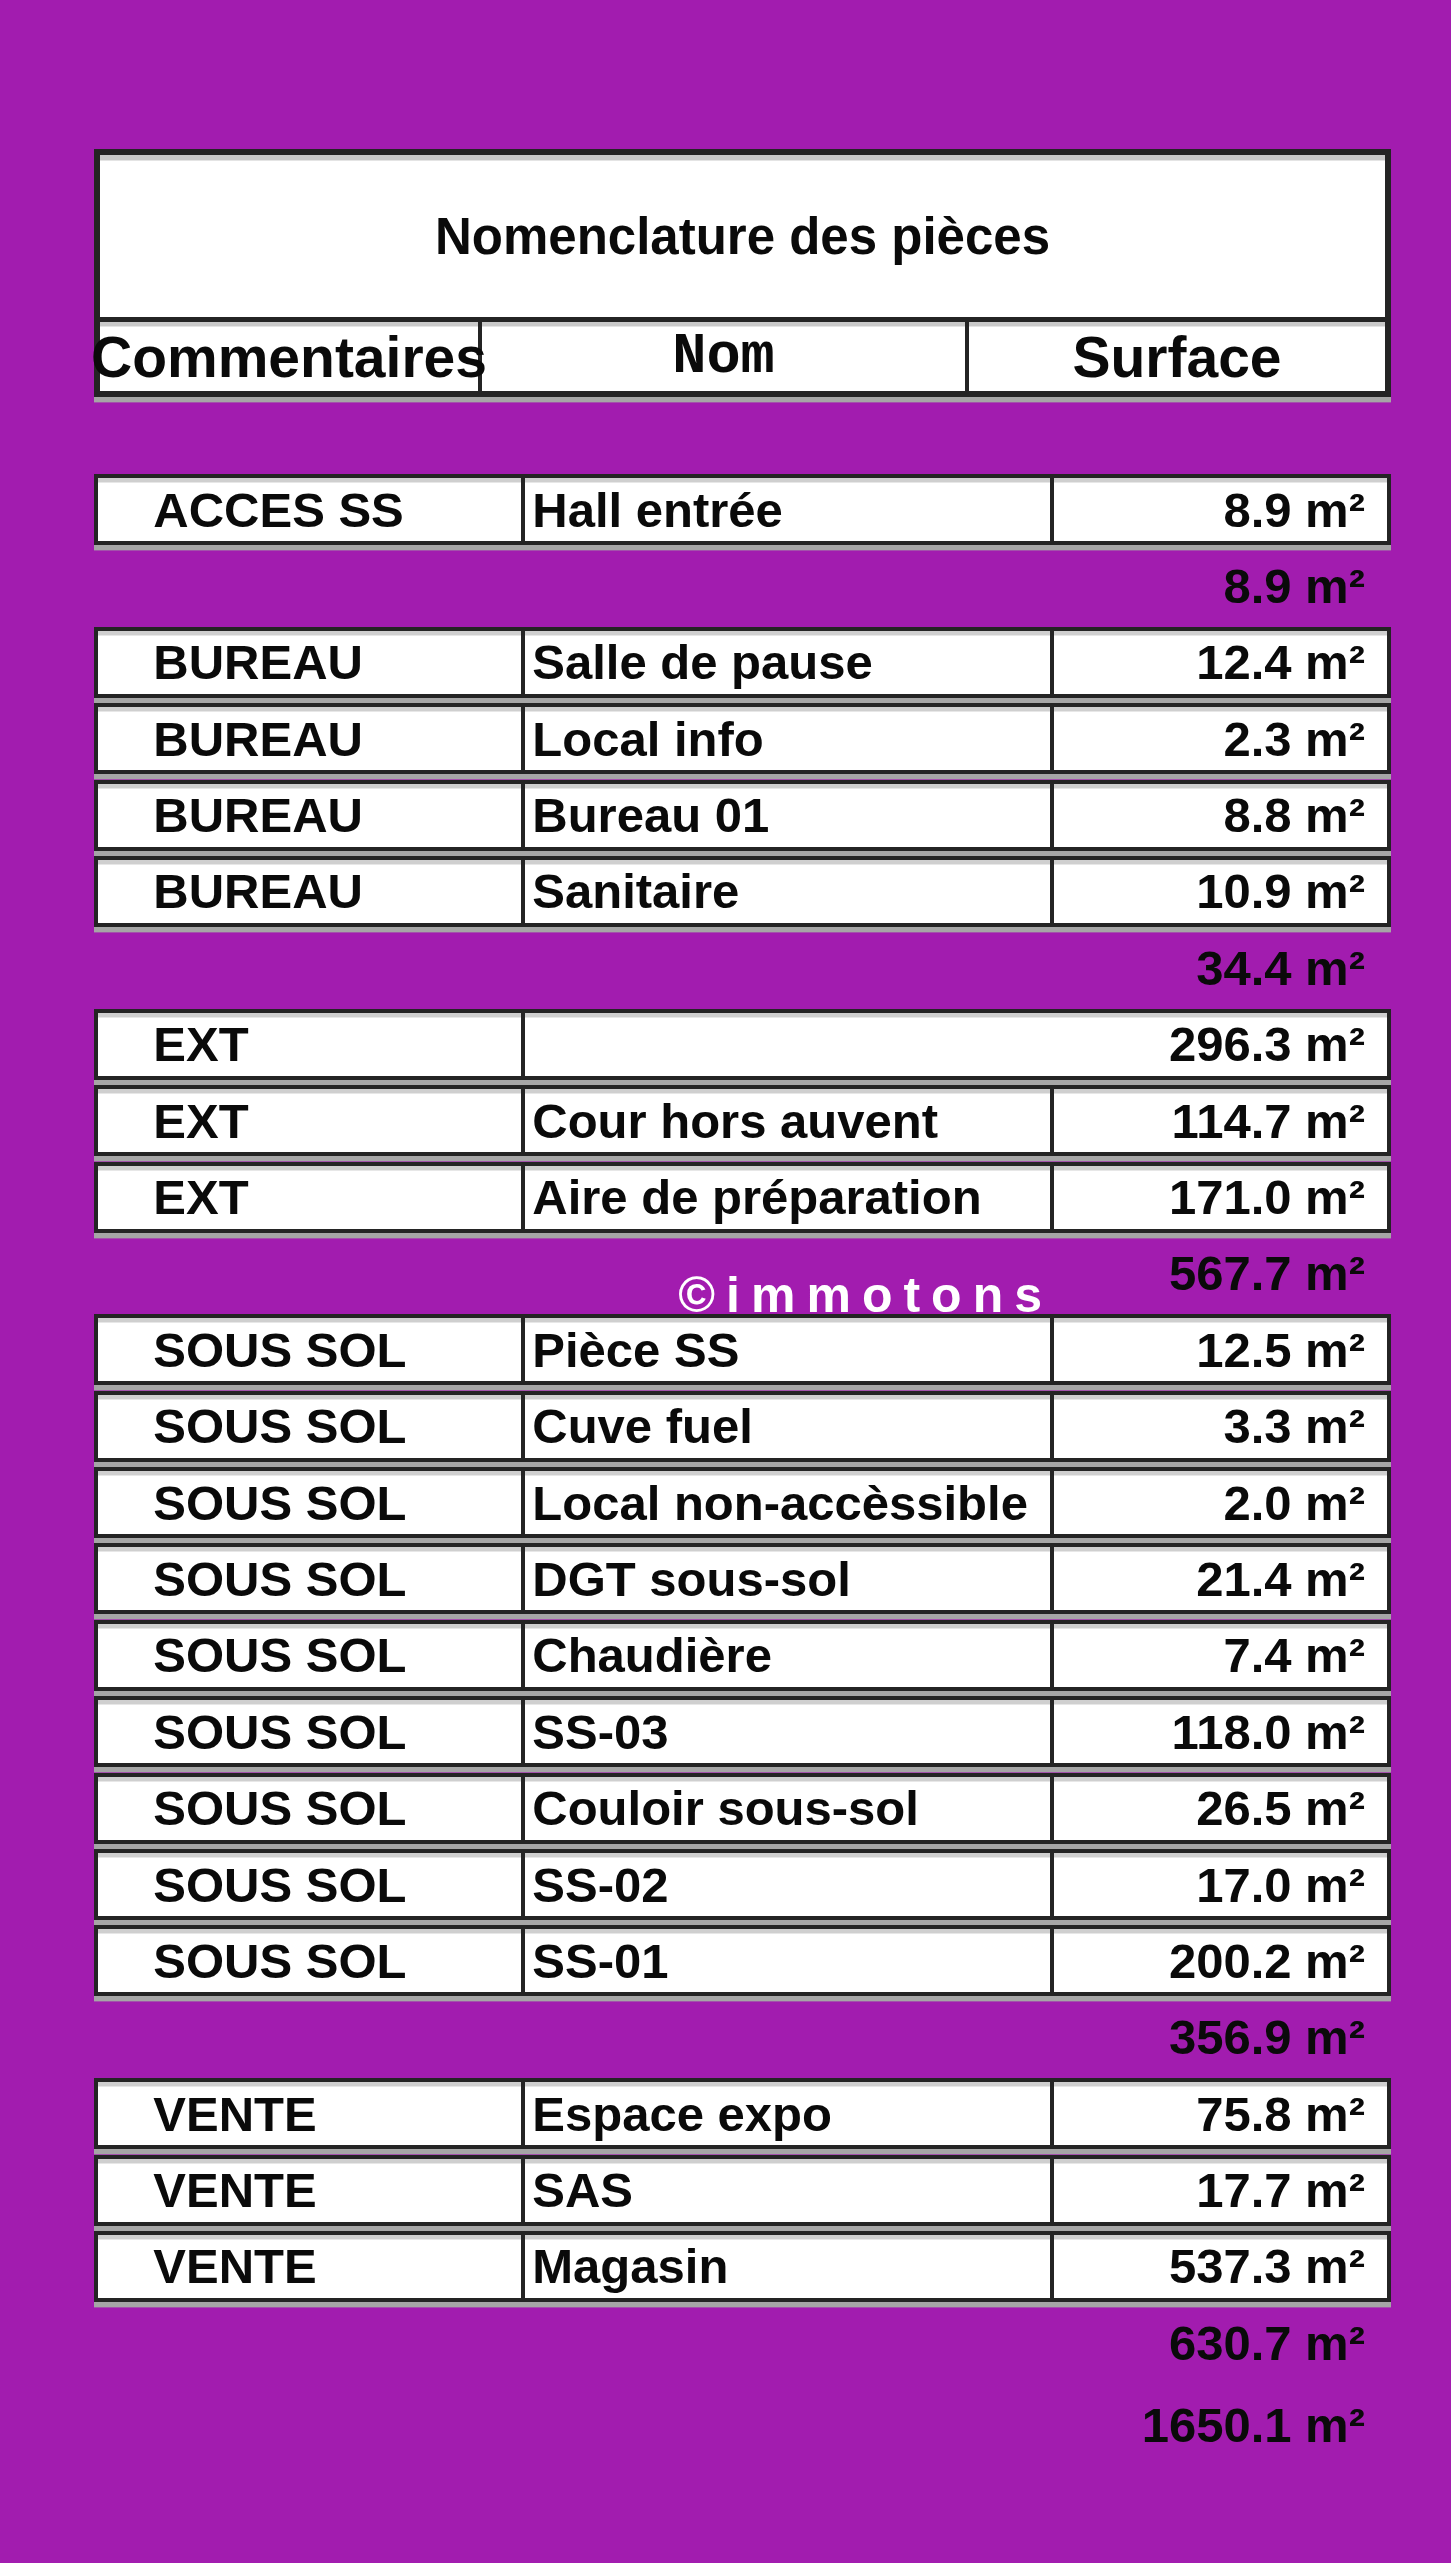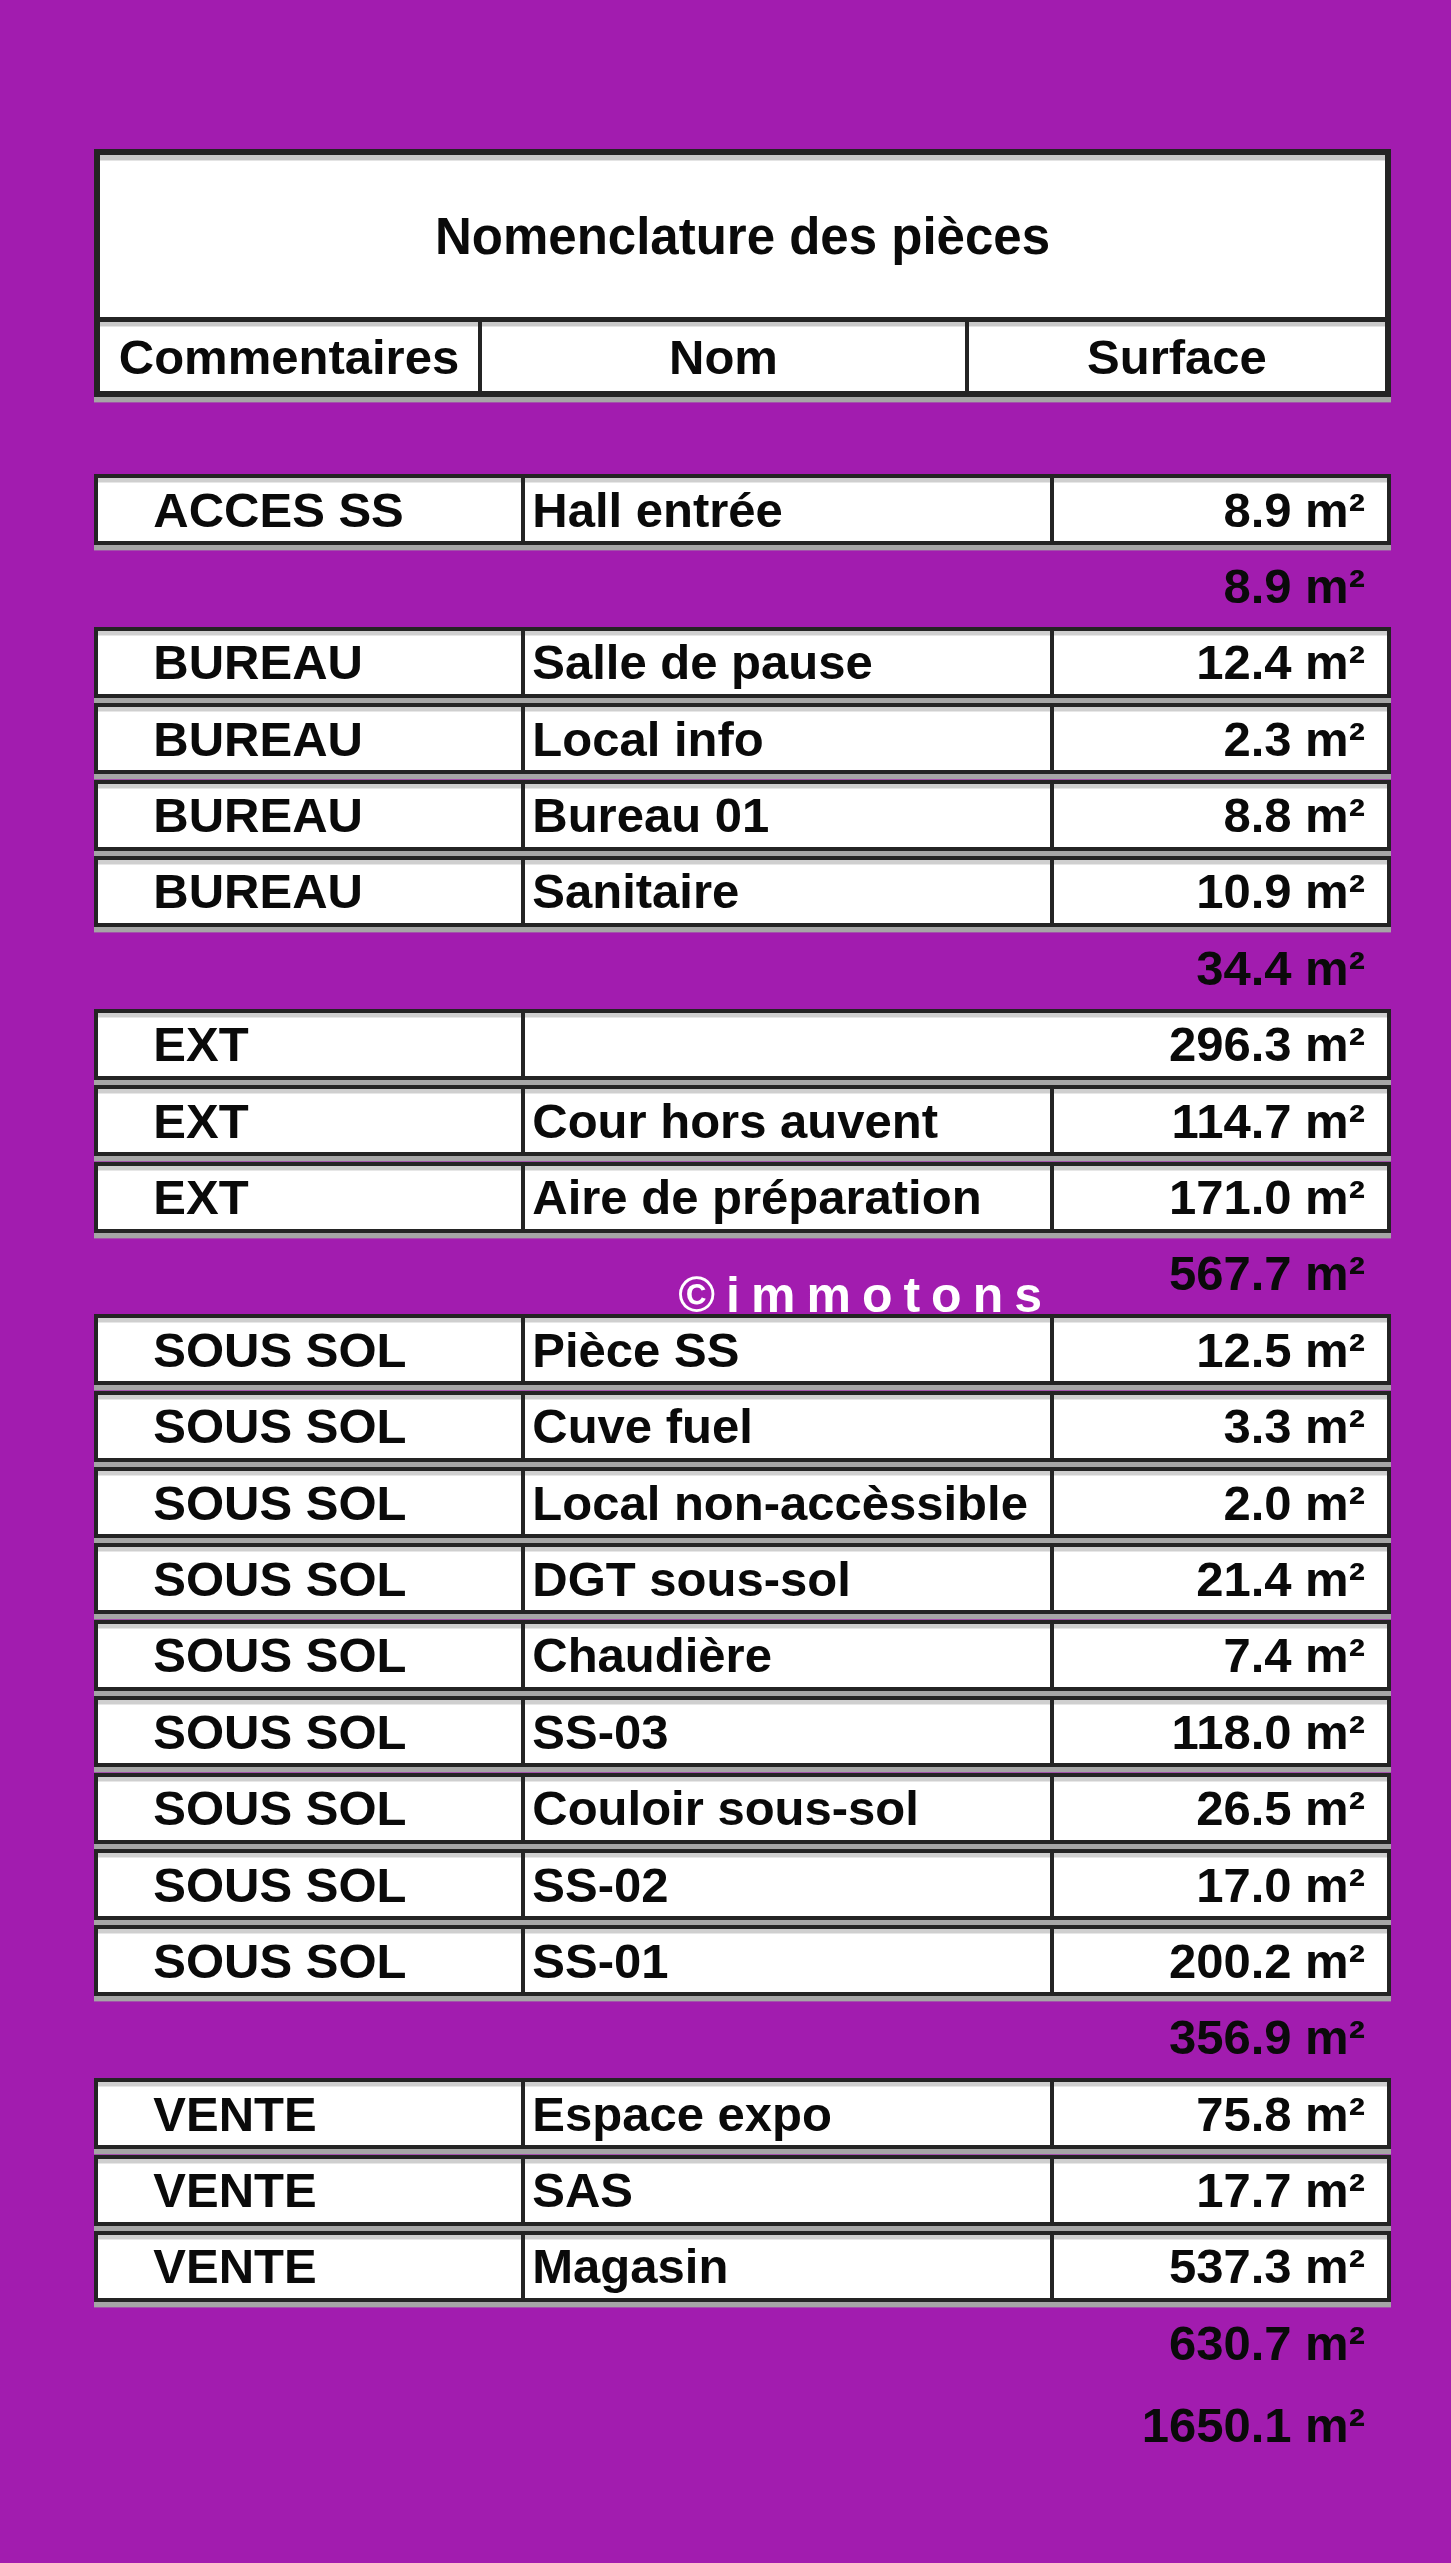--- a/index.html
+++ b/index.html
@@ -15,23 +15,23 @@
     box-shadow:0 5.4px 0 #a6a6a6, inset 0 5.4px 0 #c9c9c9;
   }
   .titlerow{
     height:162px;display:flex;align-items:center;justify-content:center;
     font-size:51px;font-weight:bold;letter-spacing:0px;
   }
   .colheads{
     display:flex;border-top:5.4px solid #242424;height:69px;box-sizing:content-box;
     box-shadow:inset 0 4.5px 0 #c9c9c9;
   }
-  .hc{display:flex;align-items:center;justify-content:center;font-size:49px;font-weight:bold;box-sizing:border-box;}
+  .hc{display:flex;align-items:center;justify-content:center;font-size:57px;font-weight:bold;box-sizing:border-box;}
   .hc1{width:382px;border-right:4.5px solid #242424;}
-  .hc2{width:487px;border-right:4.5px solid #242424;}
+  .hc2{width:487px;border-right:4.5px solid #242424;font-family:Liberation Mono, monospace;}
   .hc3{flex:1;}
 
   .gap{height:77px;}
 
   
   .row{
     display:flex;height:71px;box-sizing:border-box;border:4.5px solid #242424;background:#fff;
     margin-bottom:5.4px;
     box-shadow:0 5.4px 0 #a6a6a6, inset 0 4.5px 0 #cfcfcf;
   }

